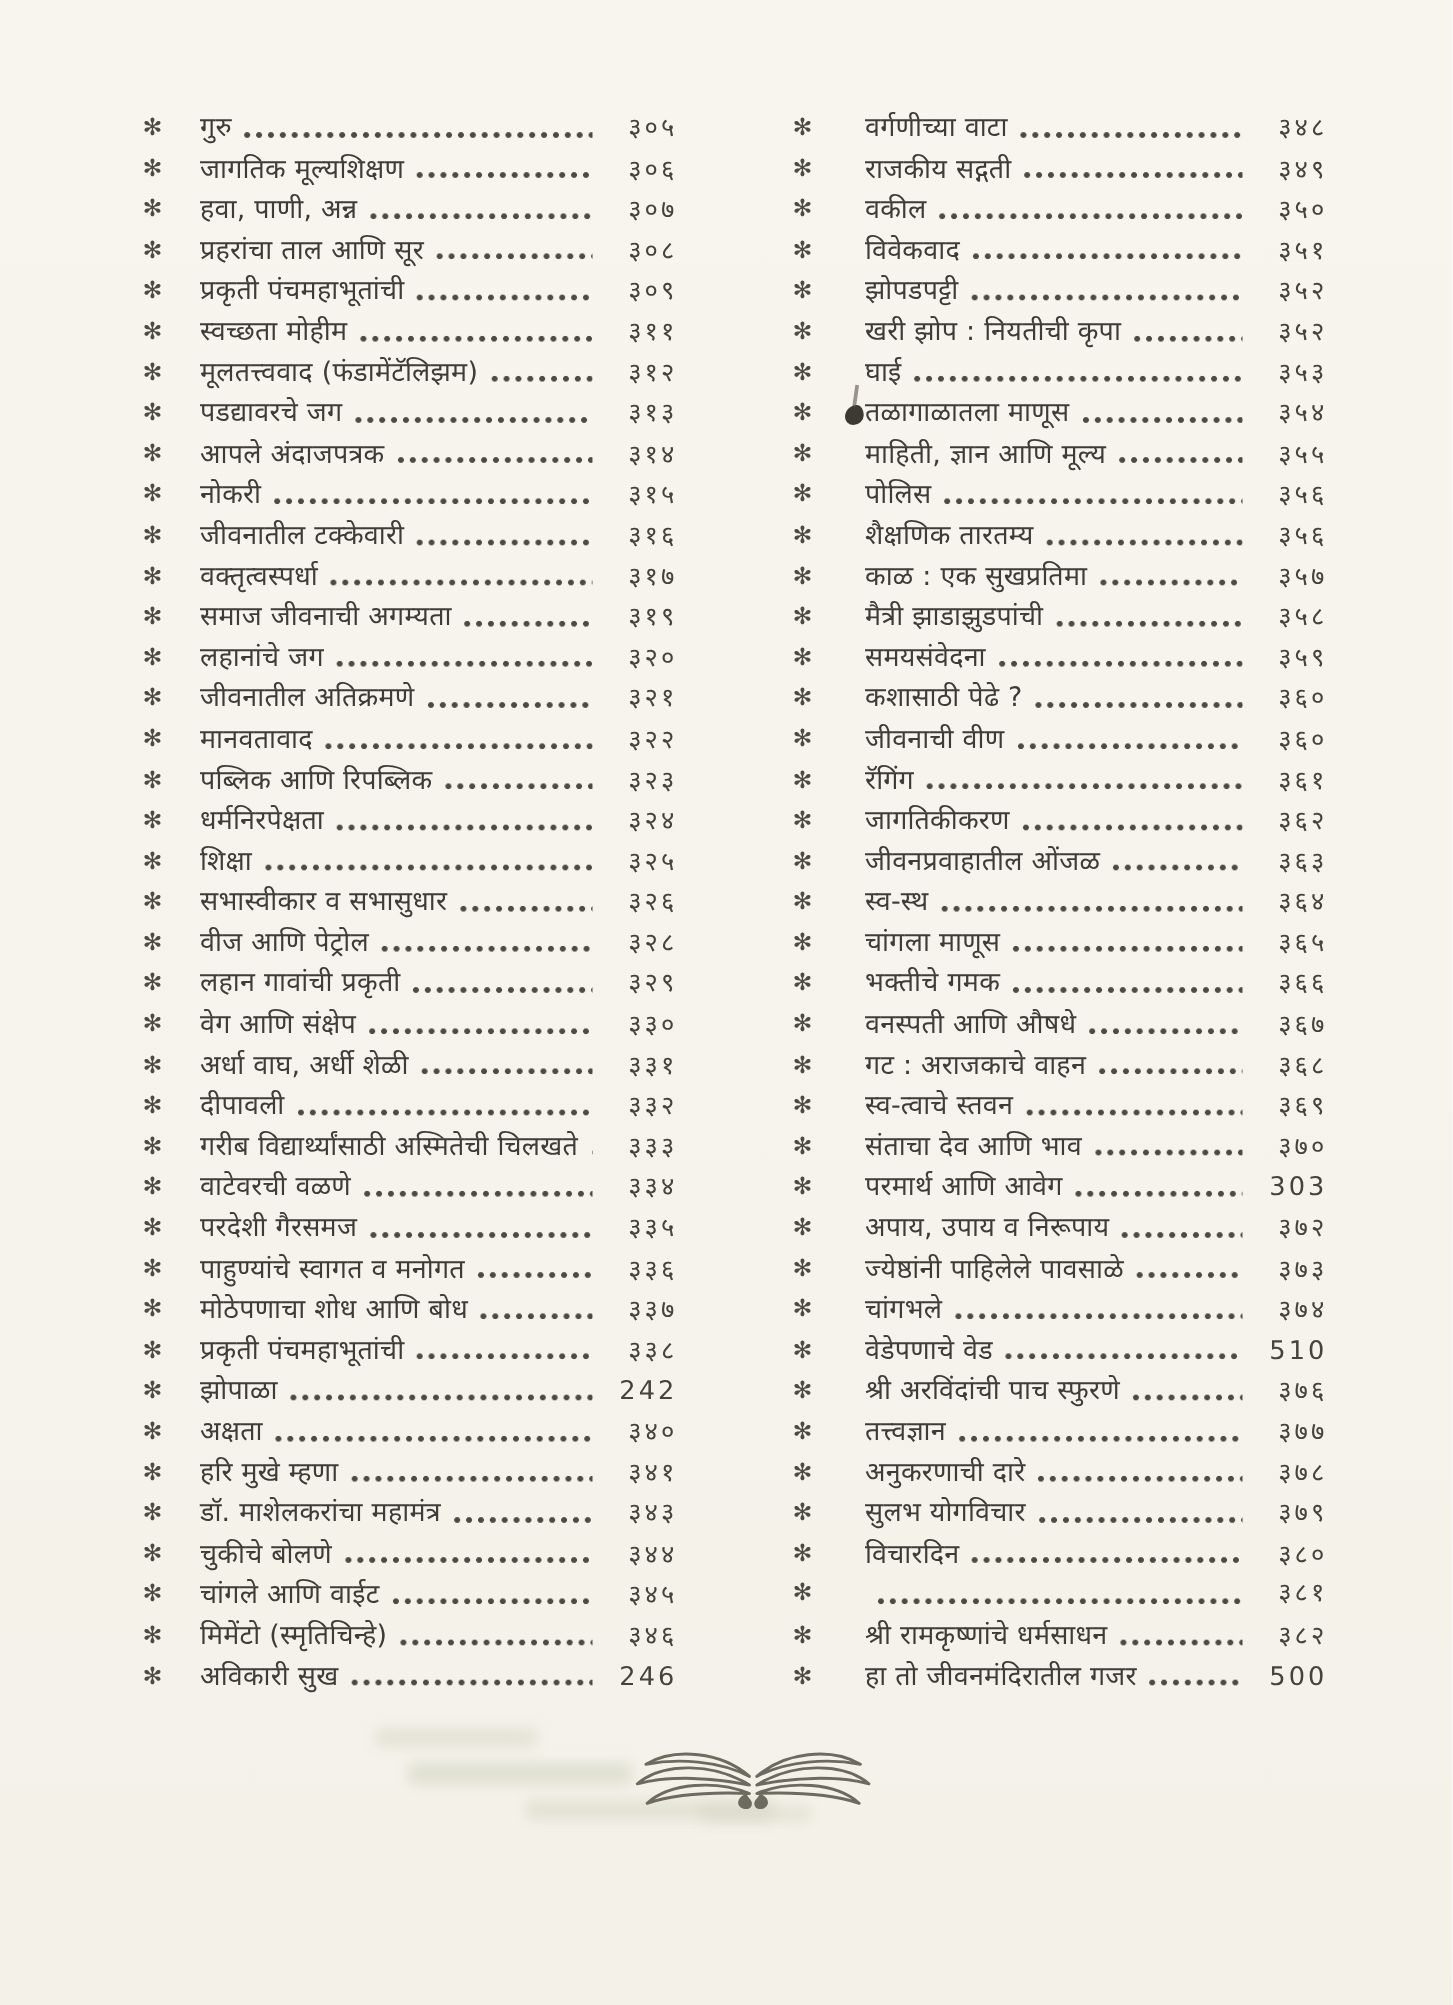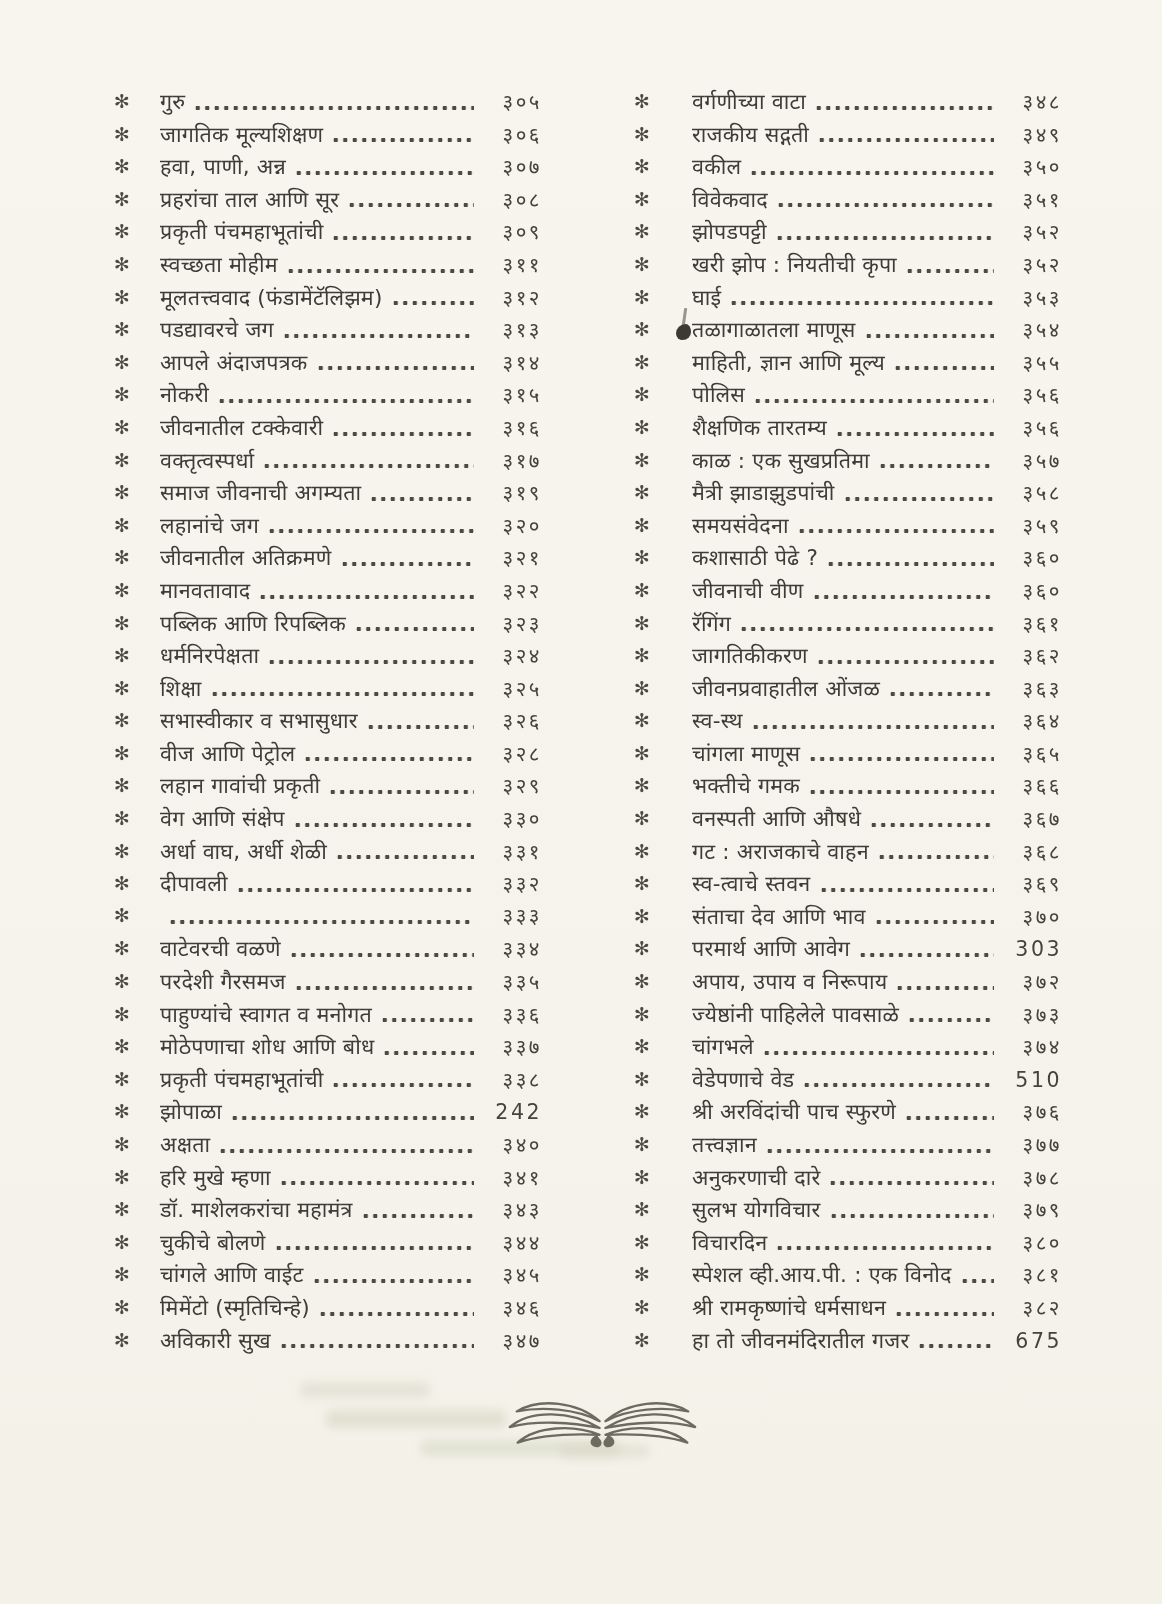--- a/index.html
+++ b/index.html
@@ -271,20 +271,21 @@
 
   <div class="row">
     <span class="star">✻</span>
     <span class="title">दीपावली</span>
     <span class="dots"></span>
     <span class="pagenum">३३२</span>
   </div>
 
   <div class="row">
     <span class="star">✻</span>
+    <span class="title">गरीब विद्यार्थ्यांसाठी अस्मितेची चिलखते</span>
     <span class="dots"></span>
     <span class="pagenum">३३३</span>
   </div>
 
   <div class="row">
     <span class="star">✻</span>
     <span class="title">वाटेवरची वळणे</span>
     <span class="dots"></span>
     <span class="pagenum">३३४</span>
   </div>
@@ -363,21 +364,21 @@
     <span class="star">✻</span>
     <span class="title">मिमेंटो (स्मृतिचिन्हे)</span>
     <span class="dots"></span>
     <span class="pagenum">३४६</span>
   </div>
 
   <div class="row">
     <span class="star">✻</span>
     <span class="title">अविकारी सुख</span>
     <span class="dots"></span>
-    <span class="pagenum">३४७</span>
+    <span class="pagenum">246</span>
   </div>
 </div>
   <div class="col col-right" id="col-right">
   <div class="row">
     <span class="star">✻</span>
     <span class="title">वर्गणीच्या वाटा</span>
     <span class="dots"></span>
     <span class="pagenum">३४८</span>
   </div>
 
@@ -621,37 +622,36 @@
 
   <div class="row">
     <span class="star">✻</span>
     <span class="title">विचारदिन</span>
     <span class="dots"></span>
     <span class="pagenum">३८०</span>
   </div>
 
   <div class="row">
     <span class="star">✻</span>
-    <span class="title">स्पेशल व्ही.आय.पी. : एक विनोद</span>
     <span class="dots"></span>
     <span class="pagenum">३८१</span>
   </div>
 
   <div class="row">
     <span class="star">✻</span>
     <span class="title">श्री रामकृष्णांचे धर्मसाधन</span>
     <span class="dots"></span>
     <span class="pagenum">३८२</span>
   </div>
 
   <div class="row">
     <span class="star">✻</span>
     <span class="title">हा तो जीवनमंदिरातील गजर</span>
     <span class="dots"></span>
-    <span class="pagenum">675</span>
+    <span class="pagenum">500</span>
   </div>
 </div>
 
   <div class="ghost ghost-1"></div>
   <div class="ghost ghost-2"></div>
   <div class="ghost ghost-3"></div>
   <div class="ghost ghost-4"></div>
 
   <svg class="flourish" viewBox="0 0 200 60" xmlns="http://www.w3.org/2000/svg">
     <g fill="none" stroke="#6d6b5f" stroke-width="2.4" stroke-linejoin="round" stroke-linecap="round">

